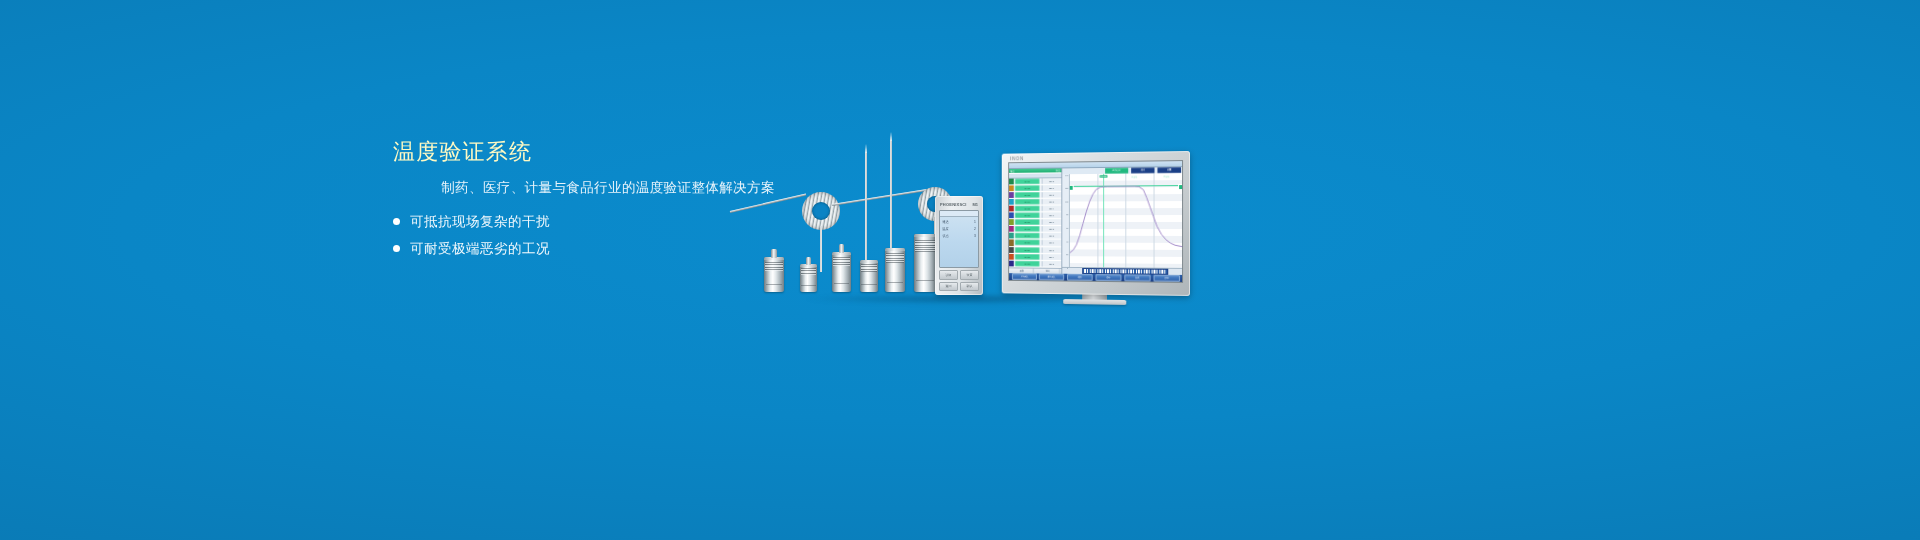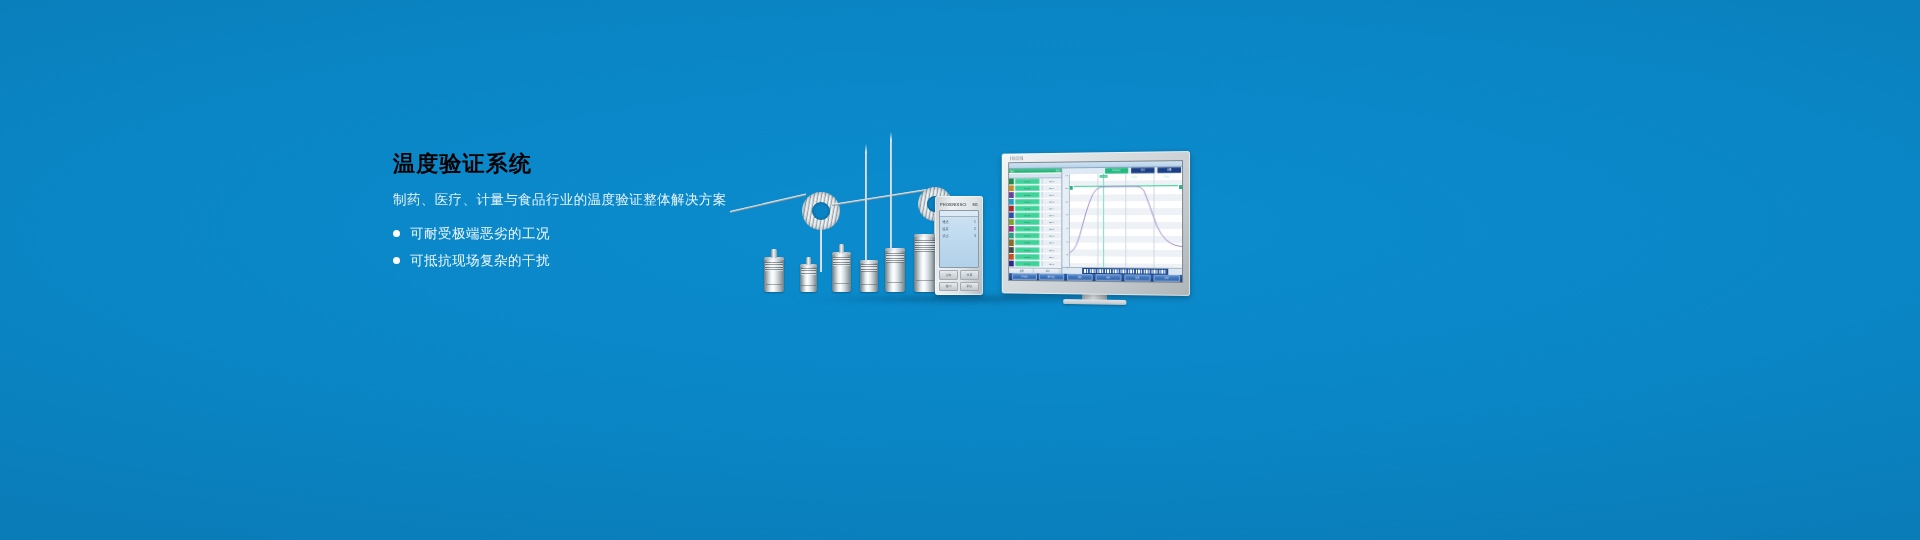--- a/index.html
+++ b/index.html
@@ -27,34 +27,35 @@
 
   
   #text-block {
     position: absolute;
     left: 393px;
     top: 141px;
     width: 430px;
   }
   #headline {
     font-size: 22px;
-    font-weight: bold;
-    color: #000000;
+    font-weight: normal;
+    color: #fef9c3;
     letter-spacing: 1.2px;
     line-height: 1;
-    margin: 12px 0 18px 0;
+    margin: 0 0 18px 0;
     white-space: nowrap;
   }
   #subhead {
     font-size: 13.5px;
     color: #e8f4fb;
     letter-spacing: .4px;
     line-height: 1;
     margin: 0 0 20px 0;
     white-space: nowrap;
+    text-align: center;
   }
   .bullet-row {
     display: flex;
     align-items: center;
     margin-bottom: 14px;
   }
   .bullet-dot {
     width: 7px;
     height: 7px;
     border-radius: 50%;
@@ -554,25 +555,25 @@
 
 <div id="banner">
   <div id="bg-gradient"></div>
 
   <div id="text-block">
     <div id="headline">温度验证系统</div>
     <div id="subhead">制药、医疗、计量与食品行业的温度验证整体解决方案</div>
 
     <div class="bullet-row">
       <span class="bullet-dot"></span>
-      <span class="bullet-text">可耐受极端恶劣的工况</span>
+      <span class="bullet-text">可抵抗现场复杂的干扰</span>
     </div>
     <div class="bullet-row">
       <span class="bullet-dot"></span>
-      <span class="bullet-text">可抵抗现场复杂的干扰</span>
+      <span class="bullet-text">可耐受极端恶劣的工况</span>
     </div>
   </div>
 
   <div id="group-shadow"></div>
 
   <div id="product-group">
 
     <div class="coil-probe">
       <div class="coil-tail" style="left:10px; top:91px; width:78px; transform:rotate(-13deg);"></div>
       <div class="coil-ring" style="left:82px; top:72px; width:38px; height:38px;"></div>

